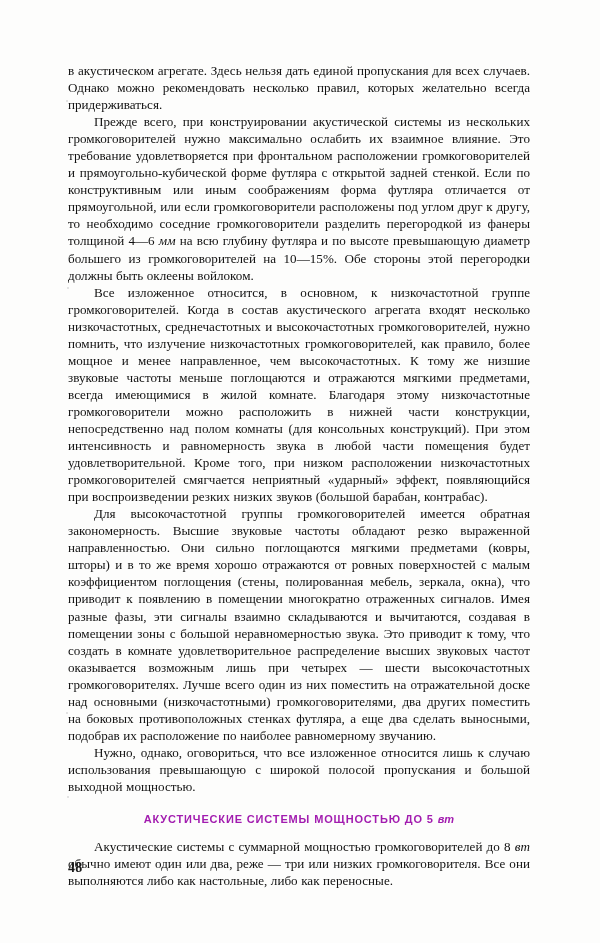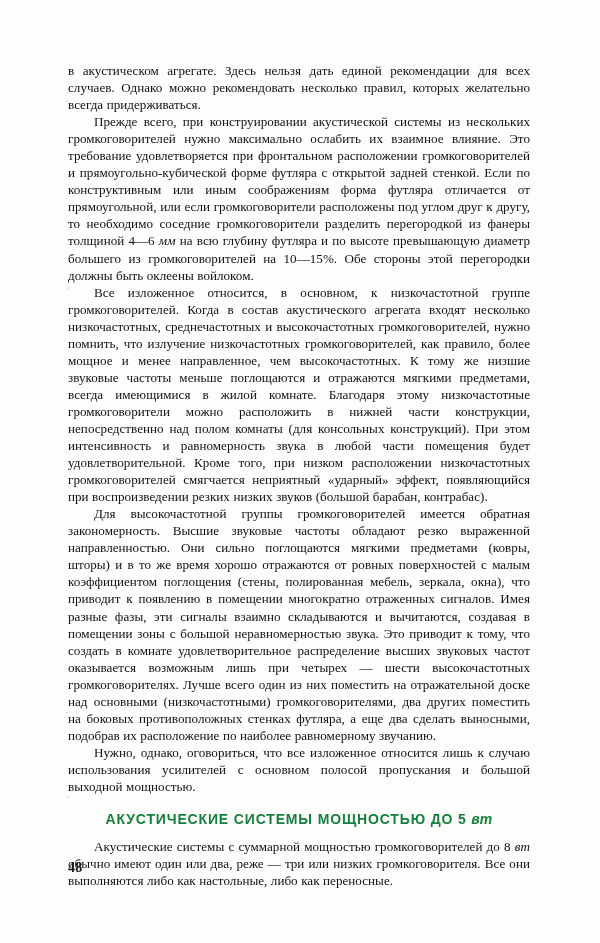--- a/index.html
+++ b/index.html
@@ -50,25 +50,25 @@
 
   
   i.unit {
   }
 
   h2.section-heading {
     margin: 0;
     padding: 15px 0 8px 0;
     text-align: center;
     font-family: "Liberation Sans", "DejaVu Sans", sans-serif;
-    font-size: 14px;
+    font-size: 11px;
     font-weight: bold;
     letter-spacing: 0.85px;
     line-height: 18px;
-    color: #15803d;
+    color: #a21caf;
   }
   h2.section-heading .unit-bold-italic {
     font-style: italic;
     letter-spacing: 0.2px;
   }
 
   
   .gap-after-heading { height: 2px; }
 
   #folio {
@@ -90,29 +90,29 @@
     opacity: .75;
   }
 </style>
 </head>
 <body style="background: rgb(253, 253, 252);">
 
 <div id="page" style="background: rgb(253, 253, 252);">
 
   <div id="textblock">
 
-    <p class="para first">в акустическом агрегате. Здесь нельзя дать единой рекомендации для всех случаев. Однако можно рекомендовать несколько правил, которых желательно всегда придерживаться.</p>
+    <p class="para first">в акустическом агрегате. Здесь нельзя дать единой пропускания для всех случаев. Однако можно рекомендовать несколько правил, которых желательно всегда придерживаться.</p>
 
     <p class="para"><span>Прежде всего, при конструировании акустической системы из нескольких громкоговорителей нужно максимально ослабить их взаимное влияние. Это требование удовлетворяется при фронтальном расположении громкоговорителей и прямоугольно-кубической форме футляра с открытой задней стенкой. Если по конструктивным или иным соображениям форма футляра отличается от прямоугольной, или если громкоговорители расположены под углом друг к другу, то необходимо соседние громкоговорители разделить перегородкой из фанеры толщиной 4—6 </span><i class="unit">мм</i><span> на всю глубину футляра и по высоте превышающую диаметр большего из громкоговорителей на 10—15%. Обе стороны этой перегородки должны быть оклеены войлоком.</span></p>
 
     <p class="para">Все изложенное относится, в основном, к низкочастотной группе громкоговорителей. Когда в состав акустического агрегата входят несколько низкочастотных, среднечастотных и высокочастотных громкоговорителей, нужно помнить, что излучение низкочастотных громкоговорителей, как правило, более мощное и менее направленное, чем высокочастотных. К тому же низшие звуковые частоты меньше поглощаются и отражаются мягкими предметами, всегда имеющимися в жилой комнате. Благодаря этому низкочастотные громкоговорители можно расположить в нижней части конструкции, непосредственно над полом комнаты (для консольных конструкций). При этом интенсивность и равномерность звука в любой части помещения будет удовлетворительной. Кроме того, при низком расположении низкочастотных громкоговорителей смягчается неприятный «ударный» эффект, появляющийся при воспроизведении резких низких звуков (большой барабан, контрабас).</p>
 
     <p class="para">Для высокочастотной группы громкоговорителей имеется обратная закономерность. Высшие звуковые частоты обладают резко выраженной направленностью. Они сильно поглощаются мягкими предметами (ковры, шторы) и в то же время хорошо отражаются от ровных поверхностей с малым коэффициентом поглощения (стены, полированная мебель, зеркала, окна), что приводит к появлению в помещении многократно отраженных сигналов. Имея разные фазы, эти сигналы взаимно складываются и вычитаются, создавая в помещении зоны с большой неравномерностью звука. Это приводит к тому, что создать в комнате удовлетворительное распределение высших звуковых частот оказывается возможным лишь при четырех — шести высокочастотных громкоговорителях. Лучше всего один из них поместить на отражательной доске над основными (низкочастотными) громкоговорителями, два других поместить на боковых противоположных стенках футляра, а еще два сделать выносными, подобрав их расположение по наиболее равномерному звучанию.</p>
 
-    <p class="para">Нужно, однако, оговориться, что все изложенное относится лишь к случаю использования усилителей с основном полосой пропускания и большой выходной мощностью.</p>
+    <p class="para">Нужно, однако, оговориться, что все изложенное относится лишь к случаю использования превышающую с широкой полосой пропускания и большой выходной мощностью.</p>
 
     <h2 class="section-heading"><span>АКУСТИЧЕСКИЕ СИСТЕМЫ МОЩНОСТЬЮ ДО 5 </span><span class="unit-bold-italic">вт</span></h2>
 
     <div class="gap-after-heading"></div>
 
     <p class="para"><span>Акустические системы с суммарной мощностью громкоговорителей до 8 </span><i class="unit">вт</i><span> обычно имеют один или два, реже — три или низких громкоговорителя. Все они выполняются либо как настольные, либо как переносные.</span></p>
 
   </div>
 
   <div id="folio">48</div>

